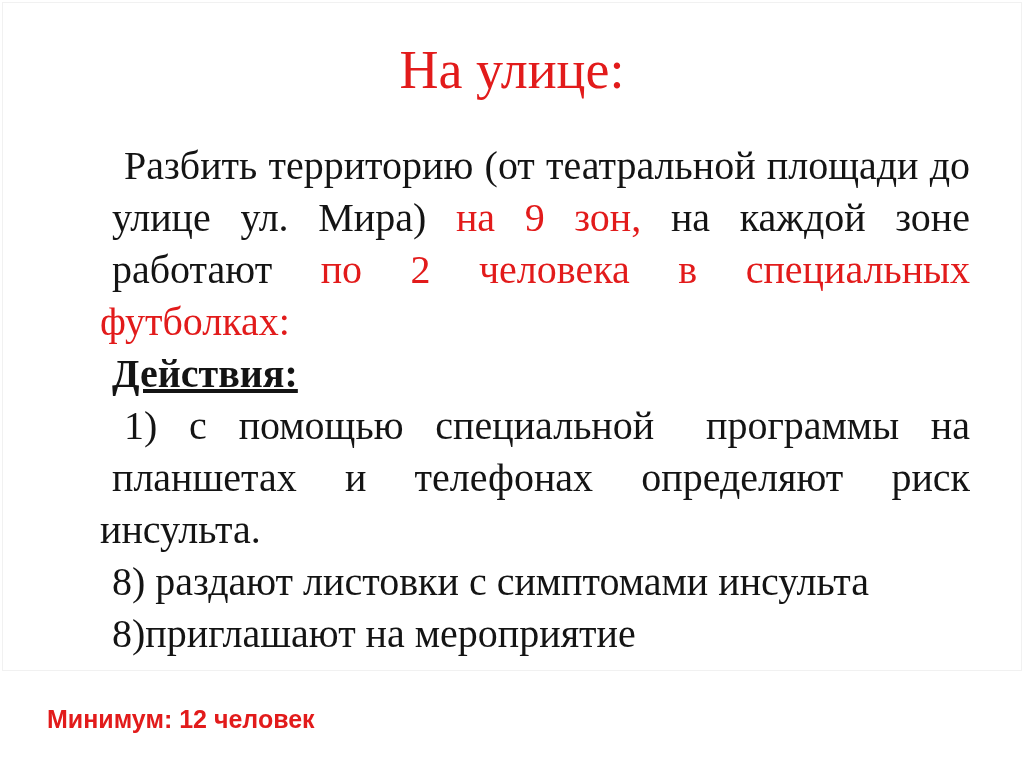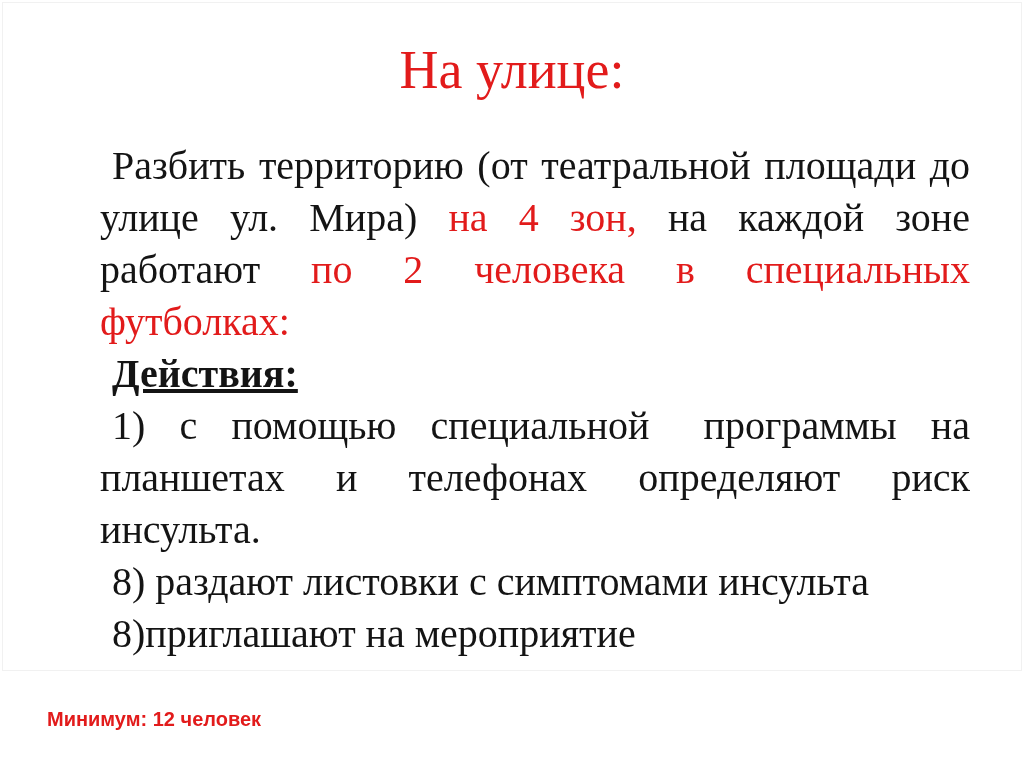--- a/index.html
+++ b/index.html
@@ -45,57 +45,58 @@
   .line{
     height:52px;
     line-height:52px;
     font-size:40px;
     color:var(--ink);
     white-space:normal;
   }
   .line.just{
     text-align:justify;
     text-align-last:justify;
+    margin-left:12px;
   }
   .line.ind{
     text-indent:12px;
   }
   .seg-black{color:var(--ink);}
   .seg-red{color:var(--red);}
   .hdr{
     font-weight:bold;
     text-decoration:underline;
     color:var(--ink);
     margin-top:40px;
   }
   .footer{
     position:absolute;
     left:47px;top:702px;
     font-family:"Liberation Sans", sans-serif;
     font-weight:bold;
-    font-size:20px;
+    font-size:25px;
     line-height:34px;
     color:var(--red);
     white-space:nowrap;
     text-align:right;
   }
 </style>
 </head>
 <body>
 
 <div class="slide">
   <div class="frame"></div>
 
   <h1 class="title">На улице:</h1>
 
   <div class="body">
 
     <div>
         <div class="line just ind"><span class="seg-black">Разбить территорию (от театральной площади до</span></div>
-        <div class="line just"><span class="seg-black">улице ул. Мира) </span><span class="seg-red">на 4 зон,</span><span class="seg-black"> на каждой зоне</span></div>
+        <div class="line just"><span class="seg-black">улице ул. Мира) </span><span class="seg-red">на 9 зон,</span><span class="seg-black"> на каждой зоне</span></div>
         <div class="line just"><span class="seg-black">работают </span><span class="seg-red">по 2 человека в специальных</span></div>
         <div class="line"><span class="seg-red">футболках:</span></div>
       </div>
 
     <div class="line ind">
       <span class="hdr">Действия:</span>
     </div>
 
     <div>
         <div class="line just ind"><span class="seg-black">1) с помощью специальной  программы на</span></div>

